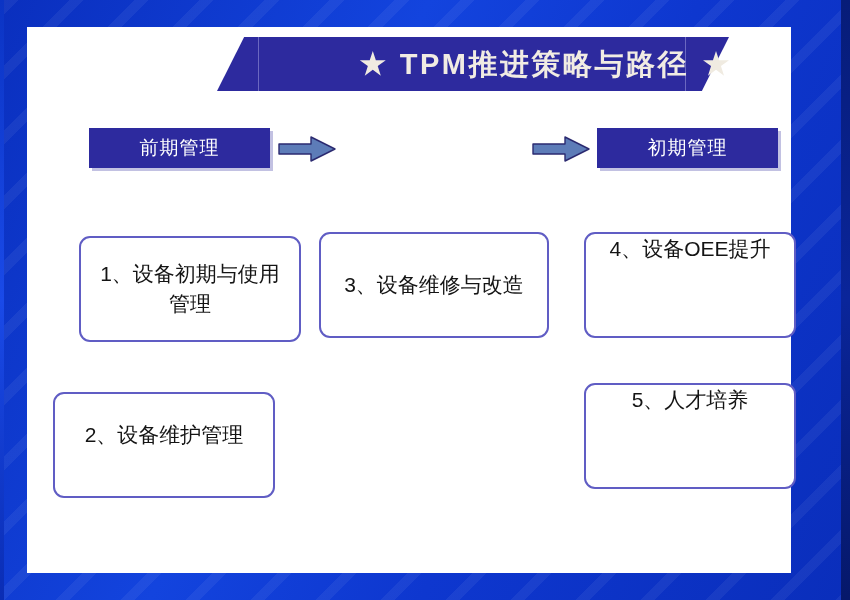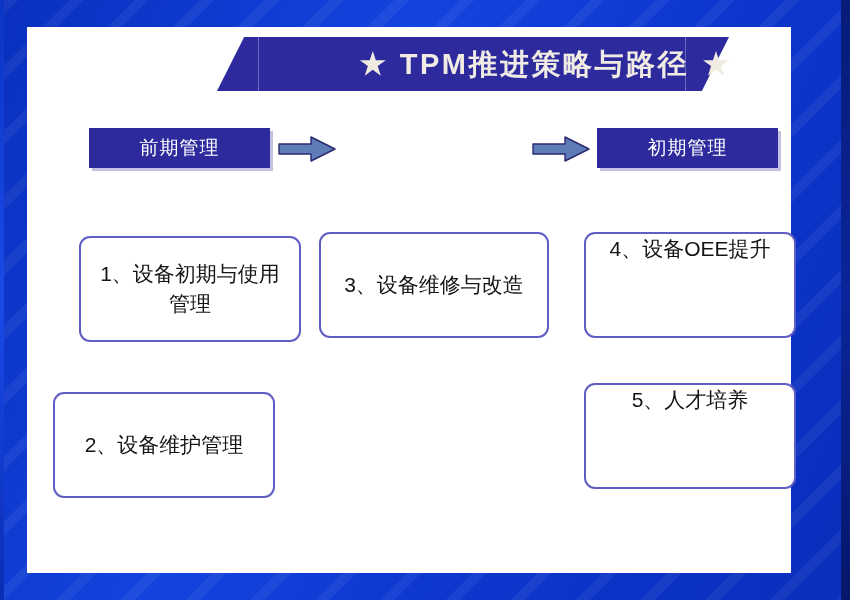--- a/index.html
+++ b/index.html
@@ -149,21 +149,21 @@
     text-align: center;
     box-sizing: border-box;
     padding: 0 12px;
     display: flex;
     justify-content: center;
   }
   .task-card .card-text { display: block; }
 
   
   #task-card-1 { left: 26px;  top: 209px; width: 222px; height: 106px; align-items: center; margin-left: 26px; }
-  #task-card-2 { left: 26px;  top: 365px; width: 222px; height: 106px; align-items: flex-start; padding-top: 36px; }
+  #task-card-2 { left: 26px;  top: 365px; width: 222px; height: 106px; align-items: flex-start; padding-top: 26px; }
   
   #task-card-3 { left: 292px; top: 205px; width: 230px; height: 106px; align-items: center; }
   
   #task-card-4 { left: 557px; top: 205px; width: 212px; height: 106px; align-items: flex-start; }
   #task-card-5 { left: 557px; top: 356px; width: 212px; height: 106px; align-items: flex-start; }
 </style>
 </head>
 <body>
 
 <div id="poster">

